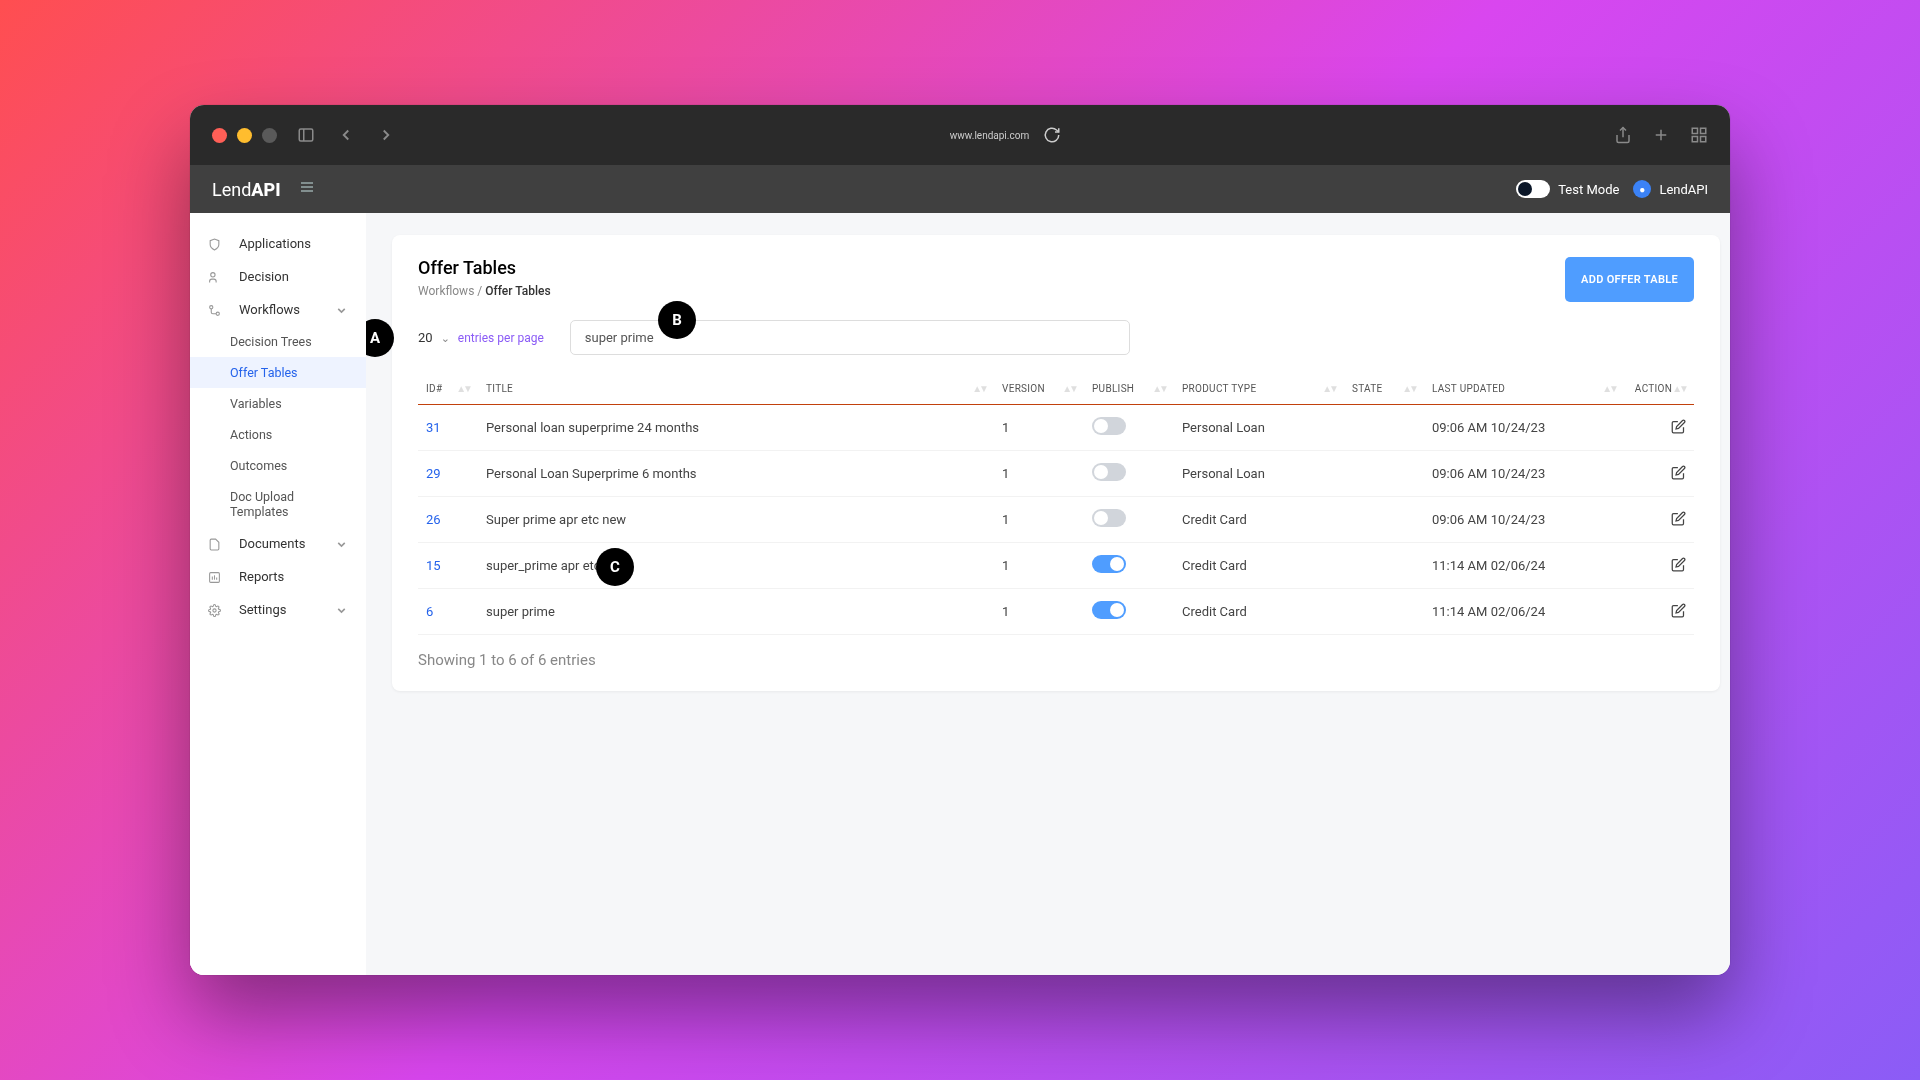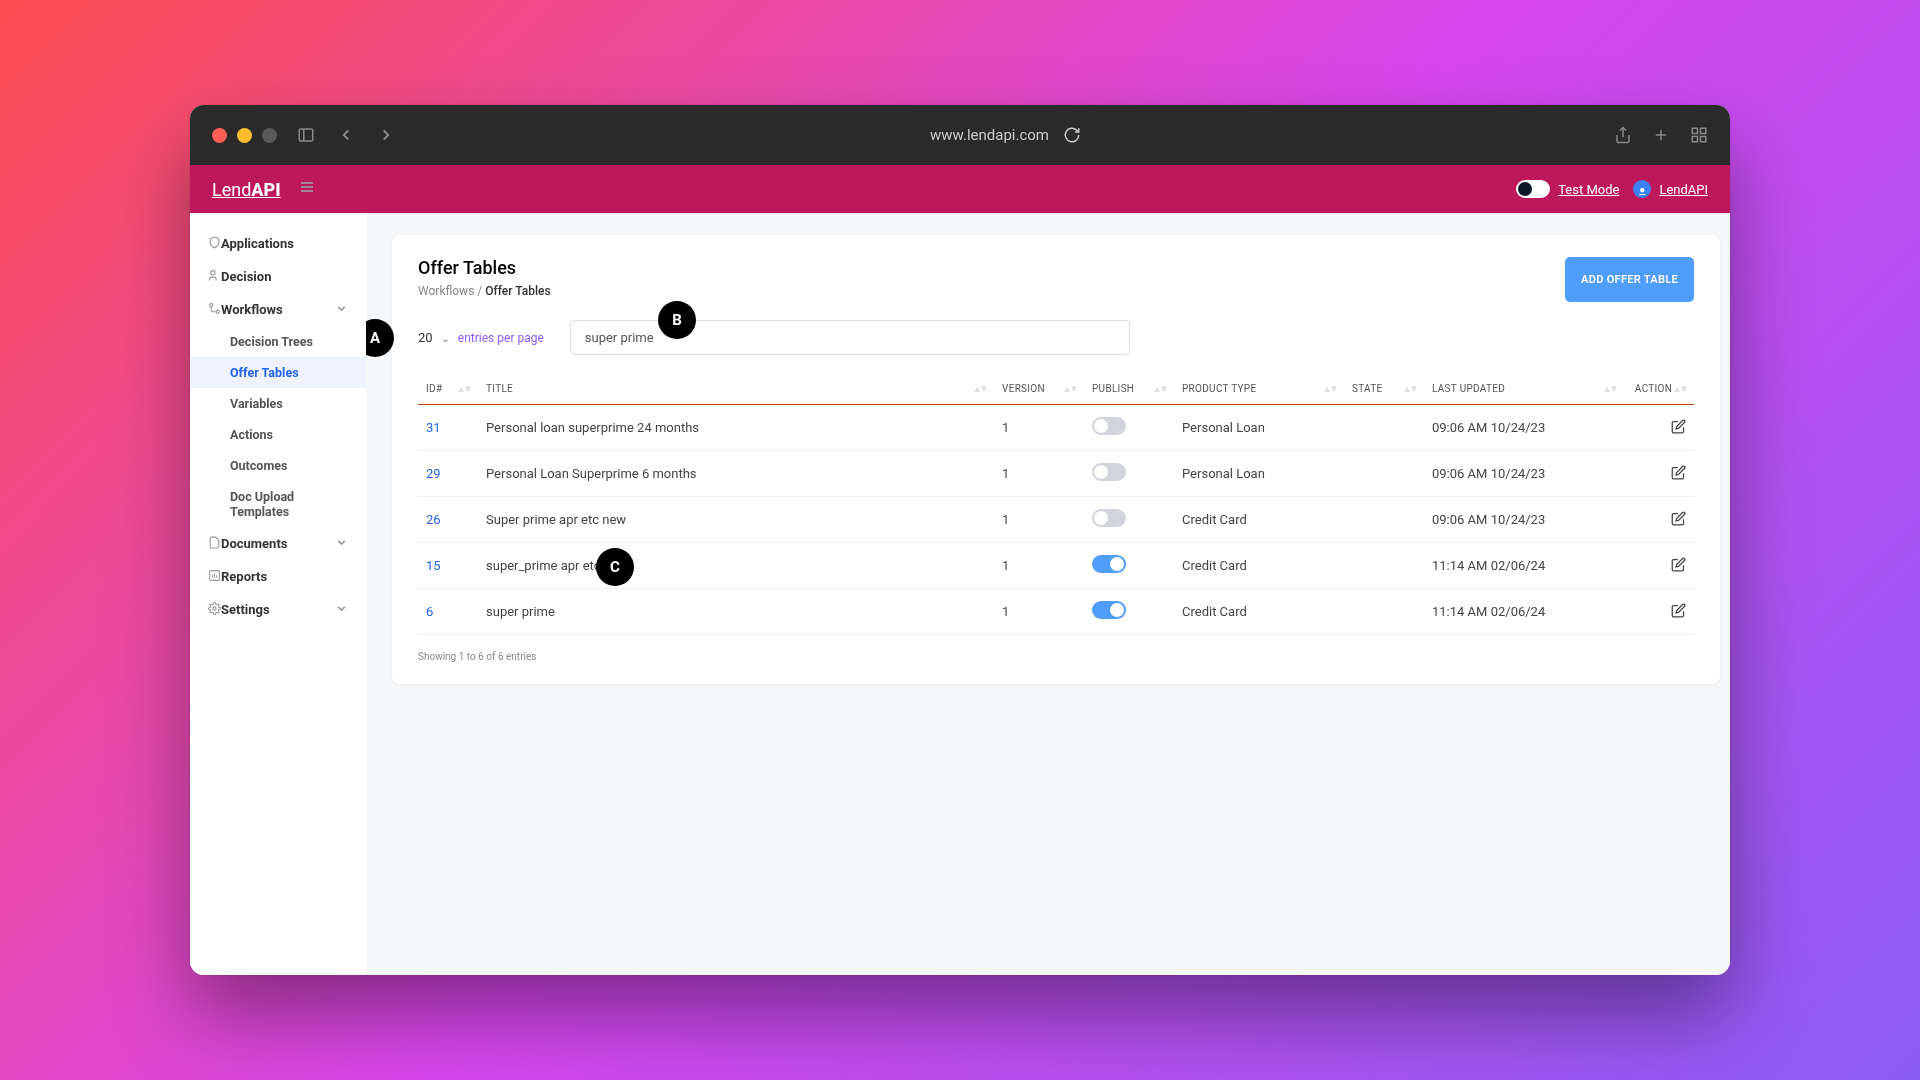--- a/index.html
+++ b/index.html
@@ -6,40 +6,40 @@
 body { width:1920px; height:1080px; background:linear-gradient(135deg,#ff4e50 0%,#d946ef 50%,#8b5cf6 100%); display:flex; align-items:center; justify-content:center; overflow:hidden; }
 .window { width:1540px; height:870px; background:#f5f5f7; border-radius:14px; overflow:hidden; box-shadow:0 40px 80px rgba(0,0,0,.4),0 0 0 1px rgba(0,0,0,.05); display:flex; flex-direction:column; }
 
 
 .chrome { height:60px; background:#2a2a2a; display:flex; align-items:center; padding:0 22px; gap:18px; }
 .traffic { display:flex; gap:10px; }
 .dot { width:15px; height:15px; border-radius:50%; }
 .dot.r{background:#ff5f57}.dot.y{background:#ffbd2e}.dot.g{background:#5a5a5a}
 .nav-ico { color:#8a8a8a; width:22px; display:flex; justify-content:center; }
 .addr { flex:1; display:flex; justify-content:center; }
-.addr-inner { color:#ccc; font-size:15px; display:flex; align-items:center; gap:14px; }
+.addr-inner { color:#ccc; font-size:10px; display:flex; align-items:center; gap:14px; }
 .chrome-right { display:flex; gap:20px; color:#8a8a8a; }
 .chrome svg { width:18px; height:18px; }
 
 
-.app-header { height:48px; background:#be185d; display:flex; align-items:center; padding:0 22px; color:#fff; gap:18px;text-decoration:underline; }
+.app-header { height:48px; background:#404040; display:flex; align-items:center; padding:0 22px; color:#fff; gap:18px; }
 .logo { font-size:18px; font-weight:400; }
 .logo b { font-weight:800; }
 .menu-toggle { color:#9aa; }
 .app-header-right { margin-left:auto; display:flex; align-items:center; gap:14px; }
 .mode-pill { background:transparent; display:flex; align-items:center; gap:8px; font-size:13px; color:#fff; }
 .mode-pill .sw { width:34px; height:18px; border-radius:10px; background:#fff; position:relative; }
 .mode-pill .sw::after { content:''; position:absolute; width:14px; height:14px; border-radius:50%; background:#0a1628; top:2px; left:2px; }
 .org-pill { display:flex; align-items:center; gap:8px; font-size:13px; }
 .org-pill .oi { width:18px; height:18px; border-radius:50%; background:#3b82f6; display:flex; align-items:center; justify-content:center; font-size:10px; }
 
 
 .app-body { flex:1; display:flex; background:#f6f7f9; }
 .sidebar { width:176px; background:#fff; padding:14px 0; font-size:13px; }
-.nav-item { padding:9px 18px; display:flex; align-items:flex-start; gap:0; color:#333; cursor:pointer;font-weight:bold; }
+.nav-item { padding:9px 18px; display:flex; align-items:flex-end; gap:18px; color:#333; cursor:pointer; }
 .nav-item svg { width:13px; height:13px; opacity:.5; flex-shrink:0; }
 .nav-item .chev { margin-left:auto; opacity:.5; }
 .sub { padding-left:40px; }
 .sub .nav-item { padding:8px 18px 8px 0; font-size:12.5px; color:#555; }
 .sub .nav-item.active { background:#eef3ff; color:#2563eb; margin-left:-40px; padding-left:40px; }
 
 .content { flex:1; padding:22px 10px 22px 26px; overflow:auto; }
 .card { background:#fff; border-radius:8px; padding:22px 26px; box-shadow:0 1px 3px rgba(0,0,0,.06); }
 .card h2 { font-size:18px; font-weight:500; margin-bottom:6px; }
 .crumb { font-size:12px; color:#888; margin-bottom:22px; }
@@ -57,21 +57,21 @@
 table { width:100%; border-collapse:collapse; font-size:13px; }
 thead th { text-align:left; font-size:10px; font-weight:400; letter-spacing:.3px; color:#555; padding:10px 8px; border-bottom:1px solid #c2410c; text-transform:uppercase; }
 thead th .sort { float:right; opacity:.18; font-size:10px; letter-spacing:-3px; }
 tbody td { padding:12px 8px; border-bottom:1px solid #f2f2f2; color:#444; }
 tbody td.idc a { color:#2563eb; text-decoration:none; }
 .toggle { width:34px; height:18px; border-radius:10px; background:#d1d5db; position:relative; display:inline-block; }
 .toggle::after { content:''; position:absolute; width:14px; height:14px; border-radius:50%; background:#fff; top:2px; left:2px; transition:none; }
 .toggle.on { background:#4f9dff; }
 .toggle.on::after { left:18px; }
 .edit-ico { color:#444; }
-.footer-txt { font-size:10px; color:#888; margin-top:16px; }
+.footer-txt { font-size:15px; color:#888; margin-top:16px; }
 
 
 .marker { position:absolute; width:38px; height:38px; border-radius:50%; background:#000; color:#fff; display:flex; align-items:center; justify-content:center; font-weight:700; font-size:15px; z-index:50; }
 .content-wrap { position:relative; }
 </style>
 </head>
 <body>
 
 <div class="window">
 

